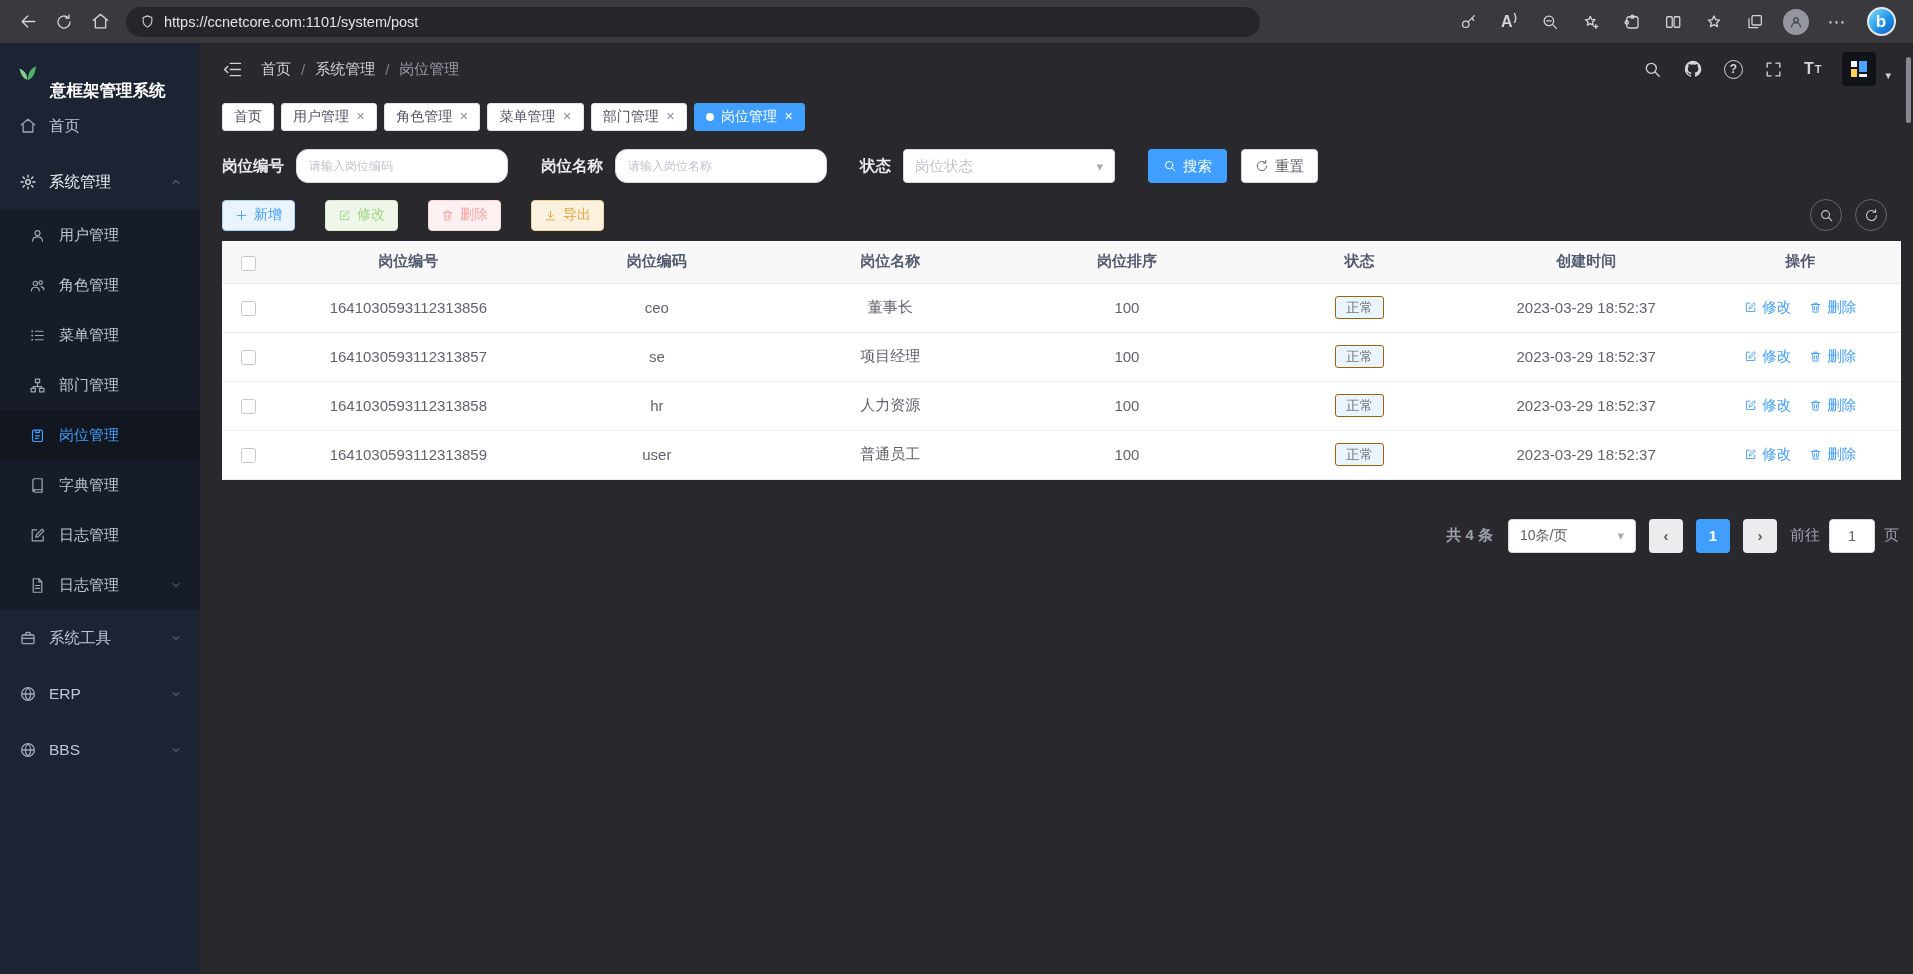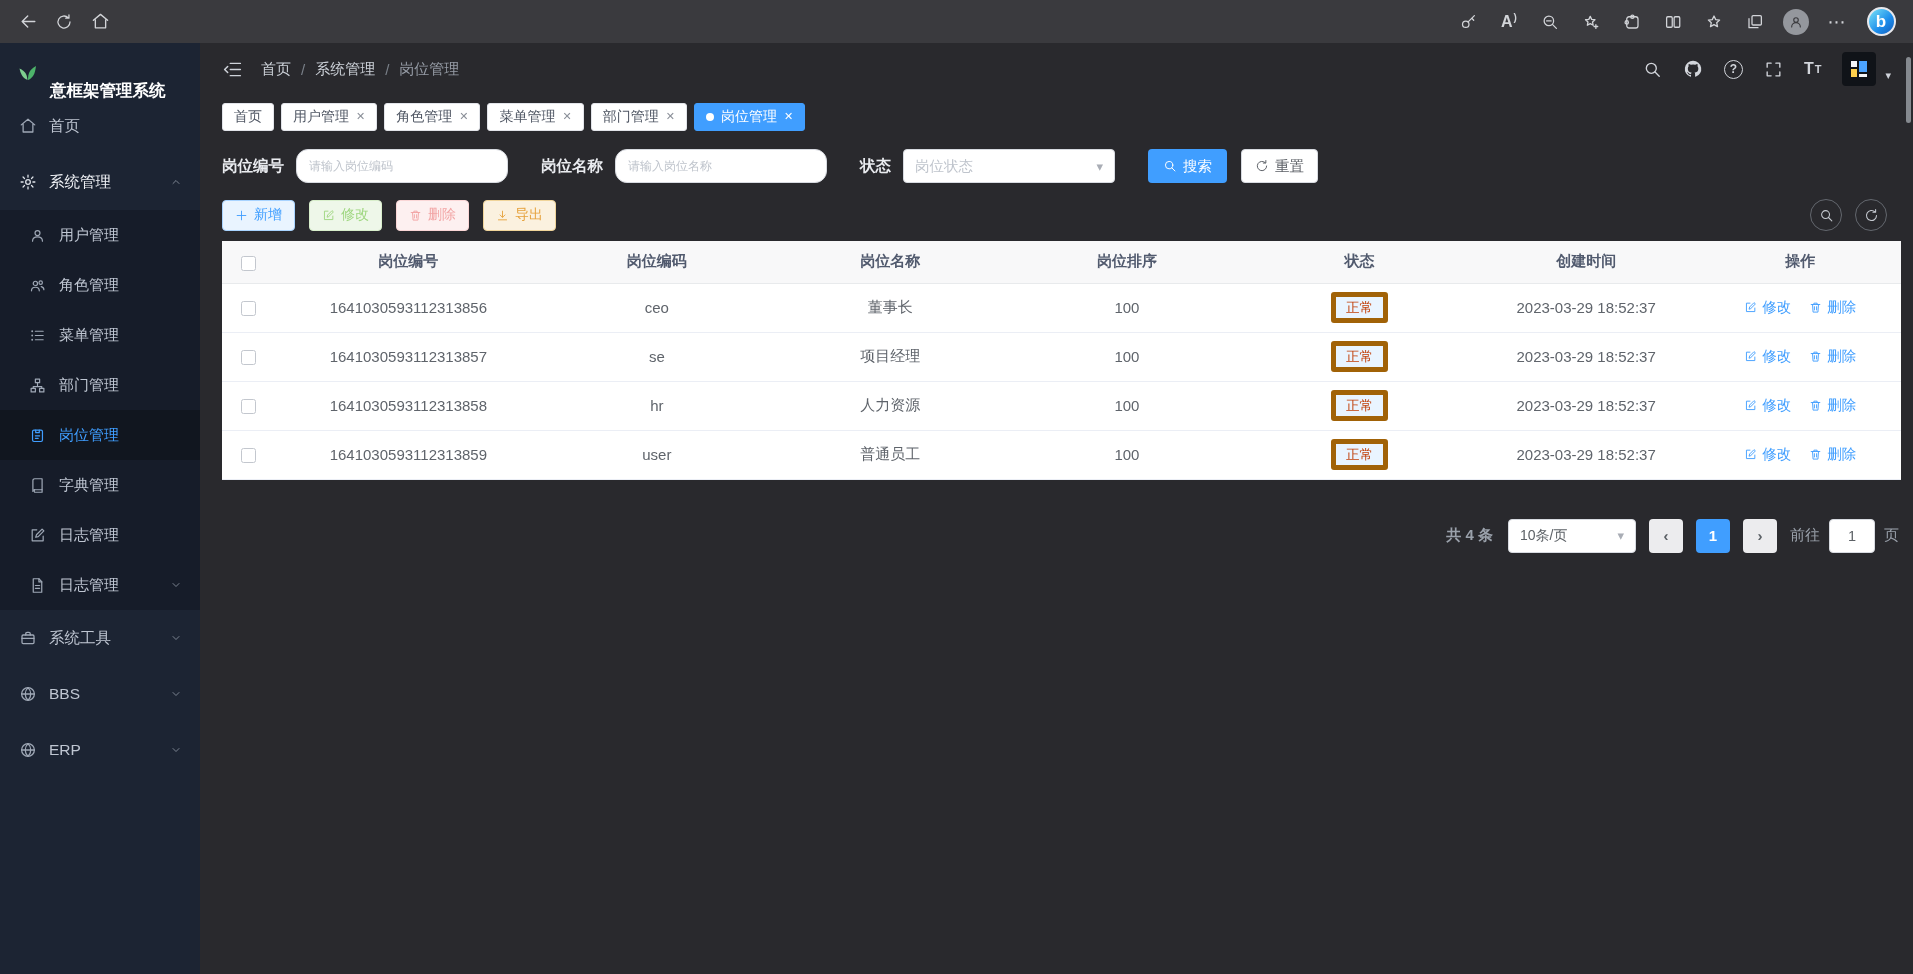--- a/index.html
+++ b/index.html
@@ -71,34 +71,34 @@
   .text-input { width:212px; height:34px; background:#fff; border:1px solid #d7dae0; border-radius:12px; padding:0 12px; font-size:12px; color:#606266; outline:none; }
   .text-input::placeholder { color:#bfc4cc; }
   .select-box { width:212px; height:34px; background:#fff; border:1px solid #d7dae0; border-radius:4px; display:flex; align-items:center; justify-content:space-between; padding:0 11px; cursor:pointer; }
   .select-ph { font-size:14.5px; color:#bfc4cc; }
   .select-caret { color:#a9adb5; font-size:13px; }
   .filter-actions { display:flex; gap:14px; }
   .btn-primary { height:34px; background:#409eff; color:#fff; border:none; border-radius:4px; font-size:14.5px; padding:0 15px; display:flex; align-items:center; gap:6px; }
   .btn-plain { height:34px; background:#fff; color:#5c6066; border:1px solid #d7dae0; border-radius:4px; font-size:14.5px; padding:0 13px; display:flex; align-items:center; gap:6px; }
 
   .toolbar-row { display:flex; align-items:center; margin-top:16px; }
-  .tbtn { height:31px; border-radius:4px; font-size:14px; padding:3px 12px; display:flex; align-items:center; gap:6px; margin-right:14px; border:1px solid; background:#fff; }
+  .tbtn { height:31px; border-radius:4px; font-size:14px; padding:3px 12px; display:flex; align-items:center; gap:6px; margin-right:30px; border:1px solid; background:#fff; }
   .tbtn.add { background:#e9f4ff; border-color:#a8d3ff; color:#409eff; }
   .tbtn.edit { background:#eef7e9; border-color:#d8eecb; color:#9ed67f; cursor:not-allowed; }
   .tbtn.del { background:#fdf0f0; border-color:#fad6d6; color:#f2a4a4; cursor:not-allowed; }
   .tbtn.export { background:#fbf1df; border-color:#f0d49a; color:#e6a23c; }
   .tool-circles { margin-left:auto; display:flex; gap:13px; margin-right:14px; }
   .circle-btn { width:32px; height:32px; border-radius:50%; background:transparent; border:1px solid #63676e; color:#c6cad1; display:flex; align-items:center; justify-content:center; }
 
   
   table { width:100%; border-collapse:collapse; background:#fff; table-layout:fixed; margin-top:10px; }
   thead th { height:42px; background:#f8f8f9; font-size:15px; font-weight:bold; color:#515a6e; text-align:center; border-bottom:1px solid #e8eaec; }
   tbody td { height:49px; font-size:15px; color:#5f646b; text-align:center; border-bottom:1px solid #ebeef5; white-space:nowrap; }
   .checkbox { width:15px; height:15px; border:1px solid #c3c7ce; border-radius:2.5px; background:#fff; display:inline-block; vertical-align:middle; cursor:pointer; }
-  .status-tag { display:inline-block; padding:4px 10px; background:#e9f4ff; border:5px solid #a16207; color:#c2410c; border-radius:3px; font-size:13.5px; line-height:1; }
+  .status-tag { display:inline-block; padding:4px 10px; background:#e9f4ff; border:1px solid #a16207; color:#737373; border-radius:3px; font-size:13.5px; line-height:1; }
   .op-link { color:#409eff; font-size:14.5px; display:inline-flex; align-items:center; gap:5px; margin:0 9px; cursor:pointer; background:none; border:none; }
 
   
   .pagination-row { display:flex; align-items:center; justify-content:flex-end; gap:13px; margin-top:39px; padding-right:2px; font-size:15px; }
   .total-text { color:#9aa1ab; margin-right:2px;font-weight:bold; }
   .size-select { width:128px; height:34px; background:#fff; border:1px solid #d7dae0; border-radius:4px; display:flex; align-items:center; justify-content:space-between; padding:0 11px; color:#5c6166; font-size:14px; cursor:pointer;gap:44px; }
   .page-btn { min-width:34px; height:34px; border:none; border-radius:4px; background:#ececee; color:#5c6166; font-size:15px; display:flex; align-items:center; justify-content:center; font-weight:bold; }
   .page-btn.current { background:#409eff; color:#fff; }
   .goto { display:flex; align-items:center; gap:9px; color:#9aa1ab; }
   .goto-input { width:46px; height:34px; border:1px solid #d7dae0; border-radius:4px; background:#fff; text-align:center; font-size:14.5px; color:#5c6166; outline:none; }
@@ -117,20 +117,28 @@
   <button class="b-icon">
     <svg width="18" height="18" viewBox="0 0 24 24">
         <path class="st" d="M20 12a8 8 0 1 1-2.4-5.7M18.6 2.6v4.3h-4.3"></path>
       </svg>
   </button>
   <button class="b-icon">
     <svg width="19" height="19" viewBox="0 0 24 24">
         <path class="st" d="M3 10.5 12 3l9 7.5M5.5 9.5V20h13V9.5"></path>
       </svg>
   </button>
+  <div class="url-bar">
+    <span>
+      <svg width="15" height="15" viewBox="0 0 24 24">
+          <path class="st" d="M12 3l7 2.5v5.2c0 4.4-2.9 8.1-7 10.3-4.1-2.2-7-5.9-7-10.3V5.5z"></path>
+        </svg>
+    </span>
+    <span class="url-text">https://ccnetcore.com:1101/system/post</span>
+  </div>
   <div class="browser-right">
     <button class="b-icon">
       <svg width="18" height="18" viewBox="0 0 24 24">
           <circle class="st" cx="9" cy="15" r="4.3"></circle>
           <path class="st" d="M12.2 11.8 20.5 3.5M17 7l2.6 2.6"></path>
         </svg>
     </button>
     <button class="b-icon">
       <span class="icon-a">A</span>
     </button>
@@ -321,35 +329,35 @@
             </svg>
           </span>
       </div>
       <div class="menu-item">
         <span class="mi">
             <svg width="18" height="18" viewBox="0 0 24 24">
               <circle class="st" cx="12" cy="12" r="8.5"></circle>
               <path class="st" d="M3.5 12h17M12 3.5c2.4 2.3 3.7 5.2 3.7 8.5s-1.3 6.2-3.7 8.5c-2.4-2.3-3.7-5.2-3.7-8.5S9.6 5.8 12 3.5z"></path>
             </svg>
           </span>
-        <span>BBS</span>
+        <span>ERP</span>
         <span class="chev">
             <svg width="12" height="12" viewBox="0 0 24 24">
               <path class="st" d="M6 9l6 6 6-6"></path>
             </svg>
           </span>
       </div>
       <div class="menu-item">
         <span class="mi">
             <svg width="18" height="18" viewBox="0 0 24 24">
               <circle class="st" cx="12" cy="12" r="8.5"></circle>
               <path class="st" d="M3.5 12h17M12 3.5c2.4 2.3 3.7 5.2 3.7 8.5s-1.3 6.2-3.7 8.5c-2.4-2.3-3.7-5.2-3.7-8.5S9.6 5.8 12 3.5z"></path>
             </svg>
           </span>
-        <span>ERP</span>
+        <span>BBS</span>
         <span class="chev">
             <svg width="12" height="12" viewBox="0 0 24 24">
               <path class="st" d="M6 9l6 6 6-6"></path>
             </svg>
           </span>
       </div>
     </nav>
   </aside>
 
   <main class="main">

